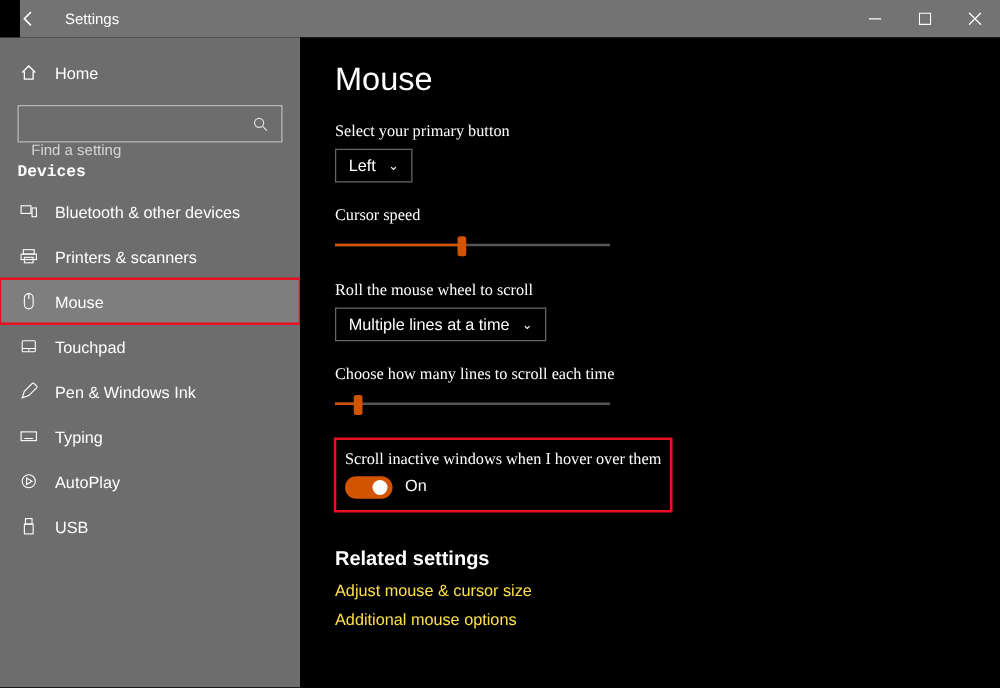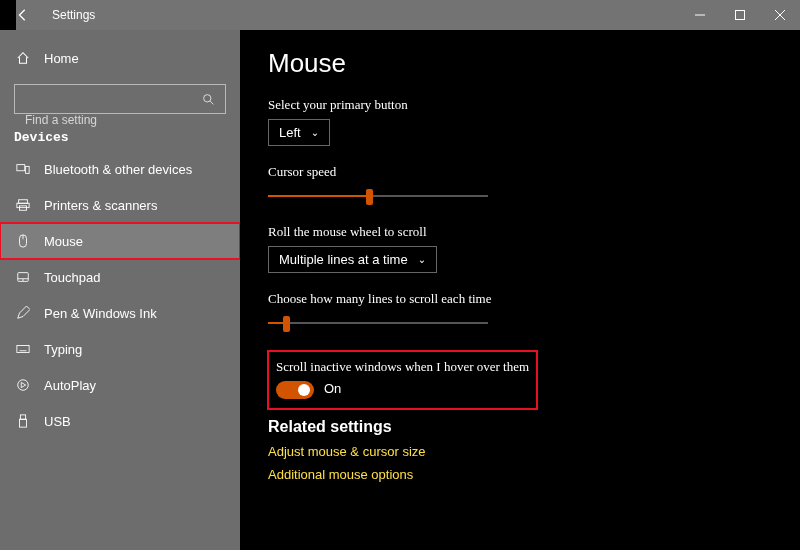--- a/index.html
+++ b/index.html
@@ -26,21 +26,21 @@
   .dropdown { display: inline-flex; align-items: center; gap: 10px; border: 1px solid #666; padding: 5px 10px; font-size: 13px; margin-bottom: 18px; }
   .chev { font-size: 10px; }
   .slider { position: relative; width: 220px; height: 20px; margin-bottom: 18px; }
   .track { position: absolute; top: 9px; left: 0; right: 0; height: 2px; background: #555; }
   .fill { position: absolute; top: 9px; left: 0; height: 2px; background: #d35400; }
   .thumb { position: absolute; top: 3px; width: 7px; height: 16px; background: #d35400; border-radius: 2px; }
   .toggle-area { padding: 8px 8px 10px 8px; display:inline-block; min-width: 240px; }
   .toggle-row { display: flex; align-items: flex-start; gap: 10px; margin-top: 6px; }
   .toggle { width: 38px; height: 18px; border-radius: 9px; background: #d35400; position: relative; }
   .toggle .knob { position: absolute; width: 12px; height: 12px; background: #fff; border-radius: 50%; top: 3px; right: 4px; }
-  .section-h { font-size: 16px; font-weight: 600; margin-top: 9px; margin-bottom: 8px; }
+  .section-h { font-size: 16px; font-weight: 600; margin-top: 30px; margin-bottom: 8px; }
   .link { color: #fde047; font-size: 13px; margin-bottom: 8px; display: block; }
   svg { display: block; }
 </style>
 </head>
 <body>
 
 <div class="titlebar">
   <div class="back">
     <svg width="14" height="14" viewBox="0 0 16 16">
         <path d="M10 2 L4 8 L10 14" stroke="#fff" stroke-width="1.5" fill="none"></path>

